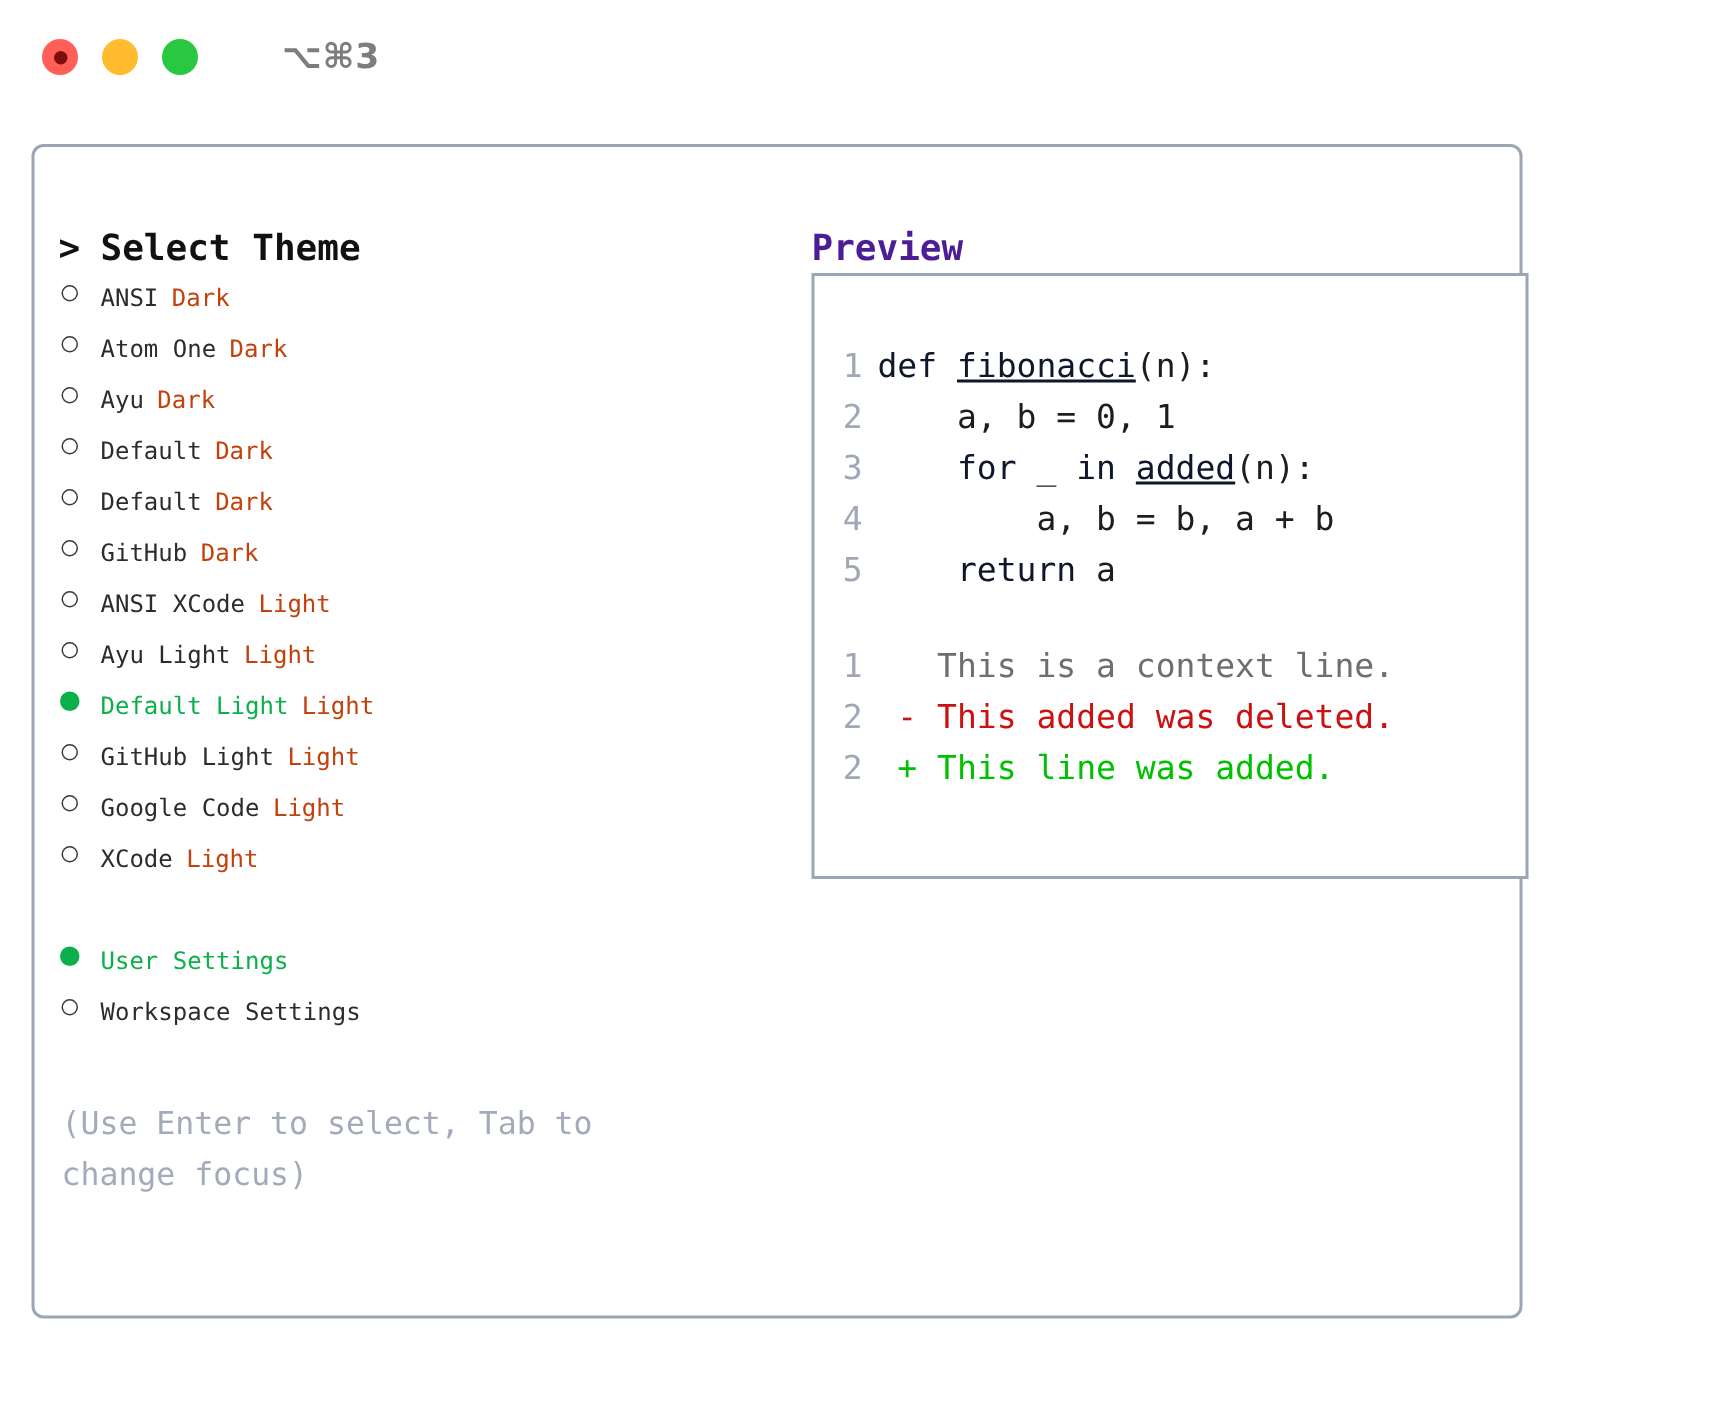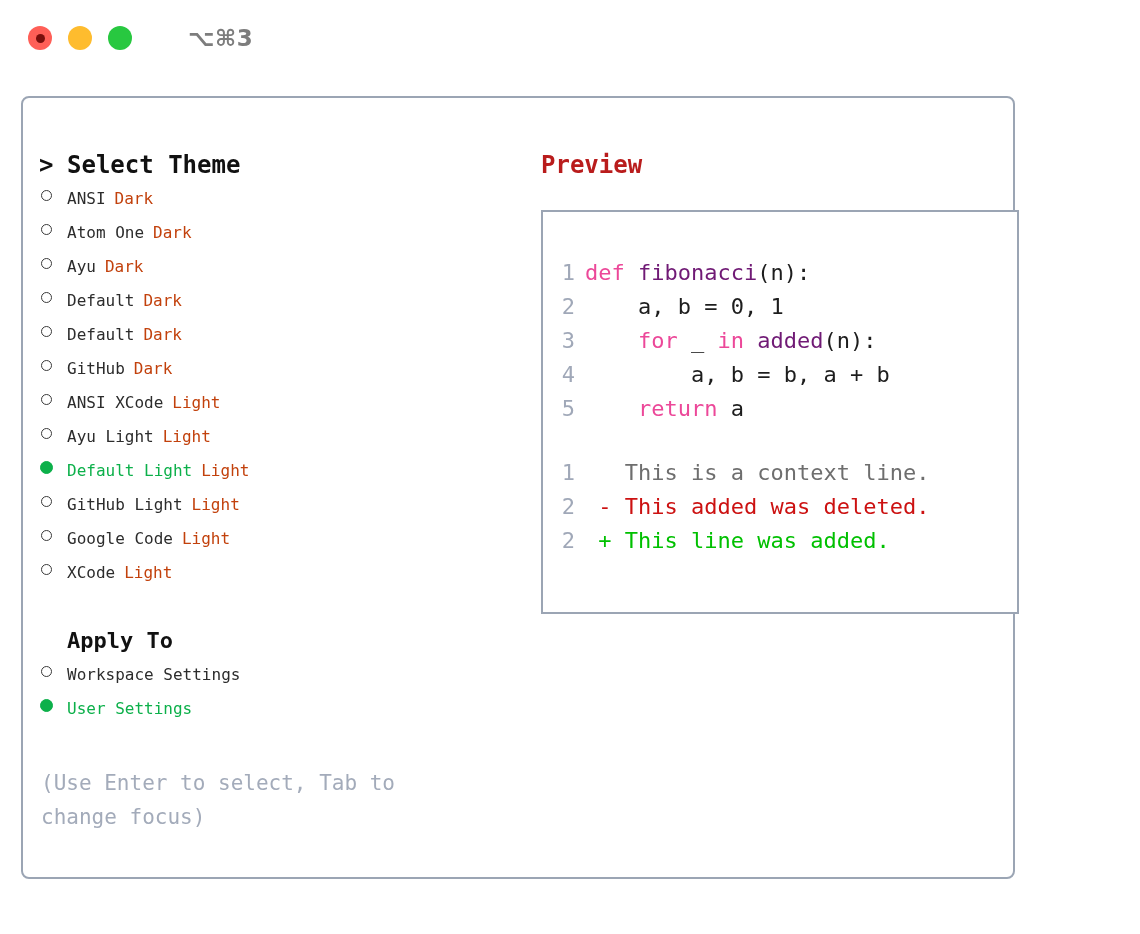--- a/index.html
+++ b/index.html
@@ -178,23 +178,23 @@
     line-height: 34px;
     width: 410px;
     white-space: pre-wrap;
     padding-left: 2px;
   }
 
   
   .preview-title {
     font-size: 24px;
     font-weight: bold;
-    color: #b91c1c;
-    line-height: 34px;
-    margin-bottom: 28px;
+    color: #4c1d95;
+    line-height: 34px;
+    margin-bottom: 0;
   }
   .preview-box {
     width: 478px;
     height: 404px;
     border: 2px solid #9ba5b4;
     box-sizing: border-box;
     background: #ffffff;
     padding: 44px 0 0 0;
   }
   .code-line {
@@ -205,22 +205,22 @@
   }
   .gutter {
     width: 42px;
     flex: 0 0 auto;
     text-align: right;
     color: #a0a8b8;
     padding-right: 10px;
     box-sizing: border-box;
   }
   .code-body { flex: 1 1 auto; }
-  .tok-kw    { color: #ec4899; }
-  .tok-fn    { color: #701a75; }
+  .tok-kw    { color: #0f172a; }
+  .tok-fn    { color: #0f172a; text-decoration: underline; }
   .tok-plain { color: #1d1d1d; }
   .tok-ctx   { color: #6e6e6e; }
   .tok-del   { color: #cc1111; }
   .tok-add   { color: #00c000; }
   .diff-gap  { height: 30px; }
 </style>
 </head>
 <body>
 
 <div class="window">
@@ -252,28 +252,24 @@
             <div class="row"><span class="bullet"><span class="circle"></span></span><span class="label">ANSI XCode</span><span class="tag">Light</span></div>
             <div class="row"><span class="bullet"><span class="circle"></span></span><span class="label">Ayu Light</span><span class="tag">Light</span></div>
             <div class="row selected"><span class="bullet filled"><span class="circle"></span></span><span class="label">Default Light</span><span class="tag">Light</span></div>
             <div class="row"><span class="bullet"><span class="circle"></span></span><span class="label">GitHub Light</span><span class="tag">Light</span></div>
             <div class="row"><span class="bullet"><span class="circle"></span></span><span class="label">Google Code</span><span class="tag">Light</span></div>
             <div class="row"><span class="bullet"><span class="circle"></span></span><span class="label">XCode</span><span class="tag">Light</span></div>
           </div>
 
         <div class="spacer-block"></div>
 
-        <div class="subheading">
-          <span class="bullet"></span>
-          <span>Apply To</span>
-        </div>
 
         <div id="apply-list">
+            <div class="row selected"><span class="bullet filled"><span class="circle"></span></span><span class="label">User Settings</span></div>
             <div class="row"><span class="bullet"><span class="circle"></span></span><span class="label">Workspace Settings</span></div>
-            <div class="row selected"><span class="bullet filled"><span class="circle"></span></span><span class="label">User Settings</span></div>
           </div>
 
         <div class="hint">(Use Enter to select, Tab to change focus)</div>
       </div>
 
       <div class="col-right">
         <div class="preview-title">Preview</div>
         <div class="preview-box">
           <div id="code-block">
               <div class="code-line"><span class="gutter">1</span><span class="code-body"><span class="tok-kw">def </span><span class="tok-fn">fibonacci</span><span class="tok-plain">(n):</span></span></div>

